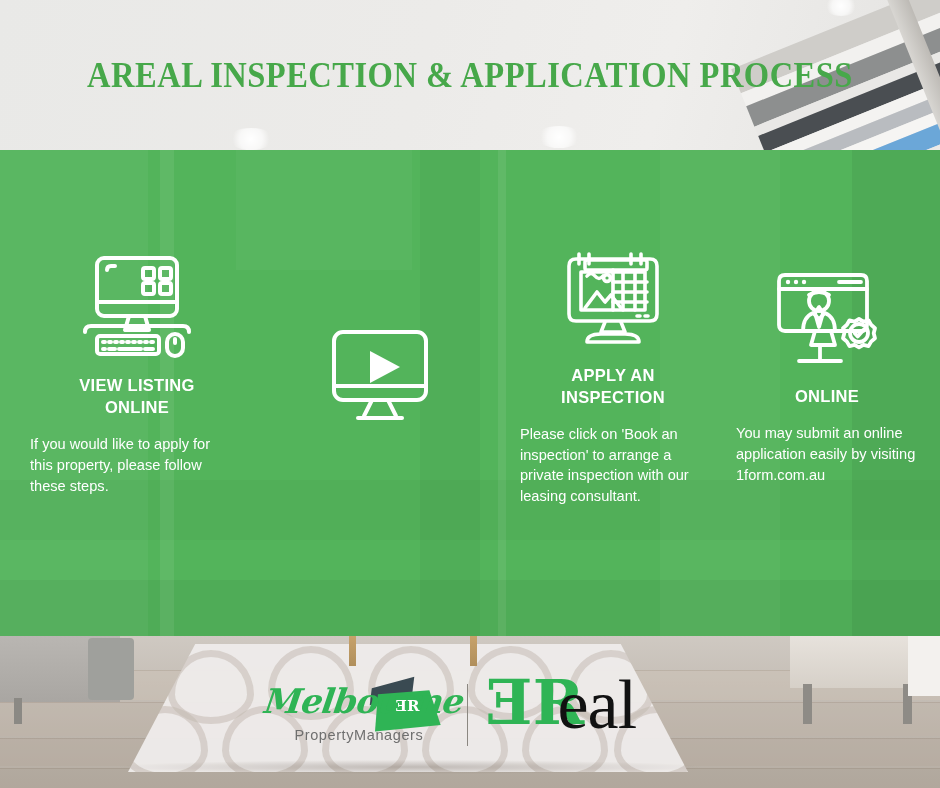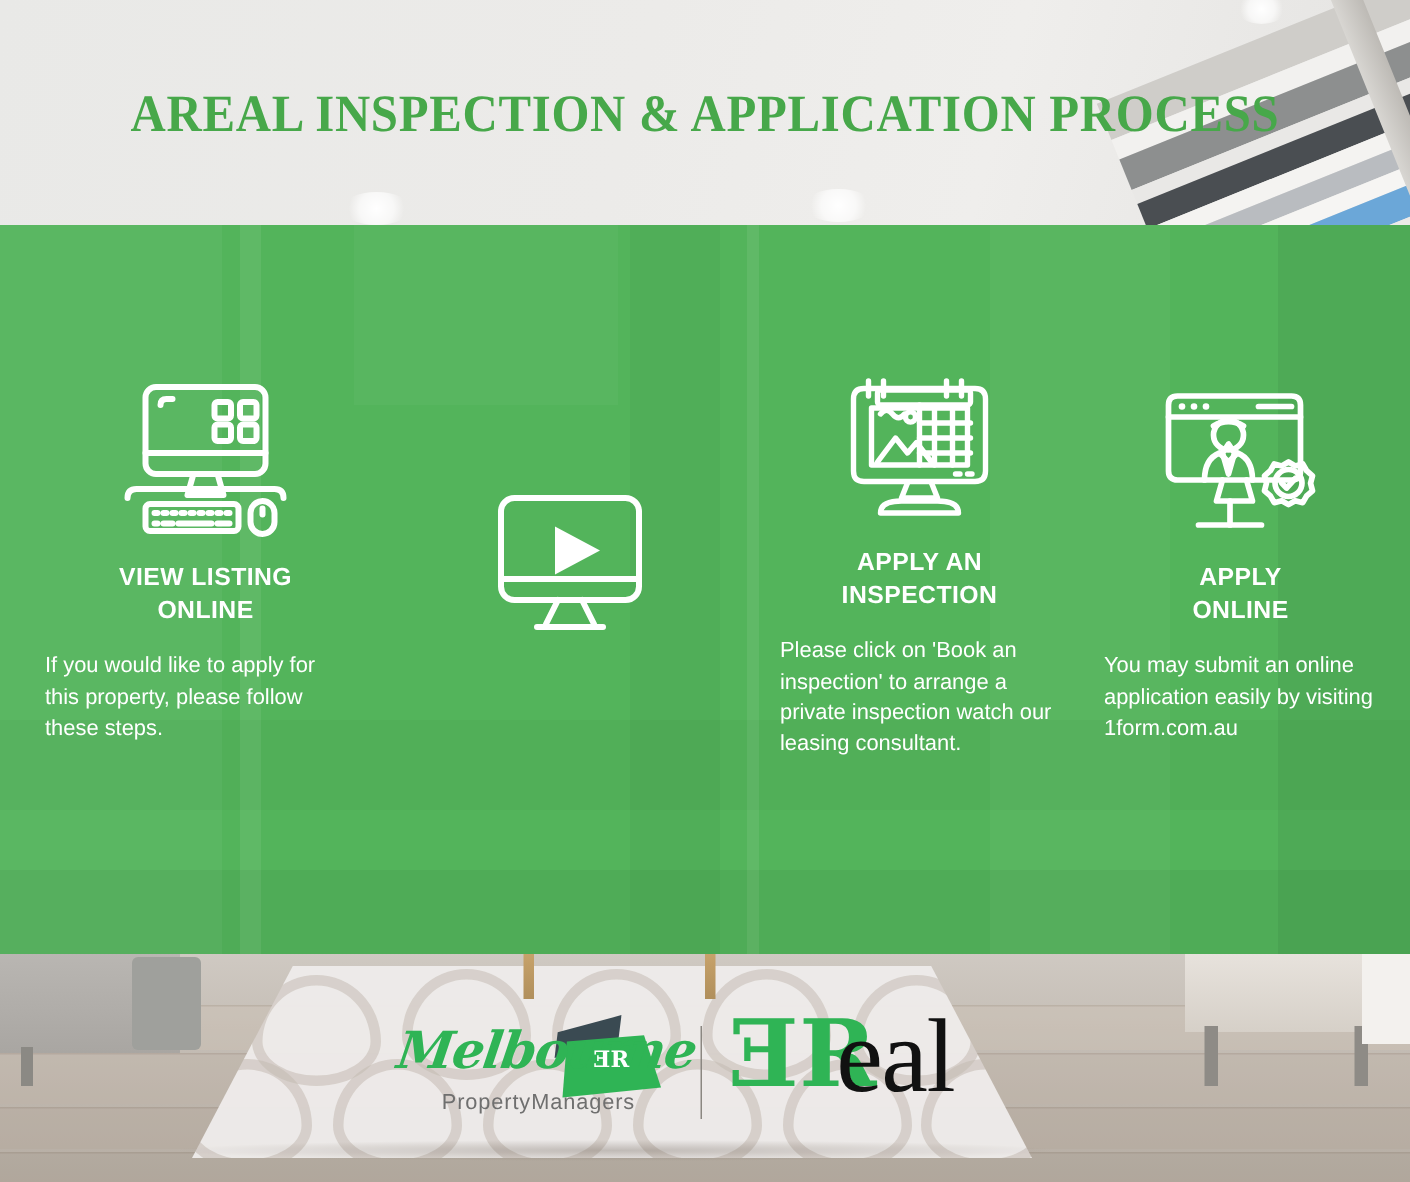--- a/index.html
+++ b/index.html
@@ -334,21 +334,21 @@
           <path d="M28 64 l12 -16 l8 10 l6 -7 l10 13"></path>
           <path d="M80 72 h3 M88 72 h3"></path>
           <path d="M48 78 l-4 10 h24 l-4 -10"></path>
           <path d="M30 98 q0-8 14-8 h24 q14 0 14 8 z"></path>
         </svg>
       </div>
       <div class="col-head">
         <div>APPLY AN</div>
         <div>INSPECTION</div>
       </div>
-      <p class="col-body">Please click on 'Book an inspection' to arrange a private inspection watch our leasing consultant.</p>
+      <p class="col-body">Please click on 'Book an inspection' to arrange a private inspection with our leasing consultant.</p>
     </div>
 
     <div class="col col-4">
       <div class="icon-box">
         <svg width="112" height="104" viewBox="0 0 112 104" fill="none" stroke="#ffffff" stroke-width="3.8" stroke-linecap="round" stroke-linejoin="round">
           <path d="M8 16 q0-6 6-6 h76 q6 0 6 6 v44 q0 6 -6 6 h-76 q-6 0 -6 -6 z"></path>
           <path d="M8 24 H96"></path>
           <circle cx="17" cy="17" r="2.2" fill="#ffffff" stroke="none"></circle>
           <circle cx="25" cy="17" r="2.2" fill="#ffffff" stroke="none"></circle>
           <circle cx="33" cy="17" r="2.2" fill="#ffffff" stroke="none"></circle>
@@ -361,21 +361,20 @@
           <path d="M28 96 H70"></path>
           <path d="M49 80 v16"></path>
           <g transform="translate(70,54)">
             <path d="M18 0 l4.5 2.6 l5 -1.3 l2.6 4.5 l3.9 3.4 l-1.3 5 l1.3 5 l-3.9 3.4 l-2.6 4.5 l-5 -1.3 l-4.5 2.6 l-4.5 -2.6 l-5 1.3 l-2.6 -4.5 l-3.9 -3.4 l1.3 -5 l-1.3 -5 l3.9 -3.4 l2.6 -4.5 l5 1.3 z"></path>
             <circle cx="18" cy="14" r="9"></circle>
             <path d="M13.5 14 l3.2 3.4 l6 -6.6"></path>
           </g>
         </svg>
       </div>
       <div class="col-head">
-        <div>APPLY</div>
         <div>ONLINE</div>
       </div>
       <p class="col-body">You may submit an online application easily by visiting 1form.com.au</p>
     </div>
   </div>
 
   <div class="footer-band">
     <div class="floor-plank fp1"></div>
     <div class="floor-plank fp2"></div>
     <div class="floor-plank fp3"></div>

